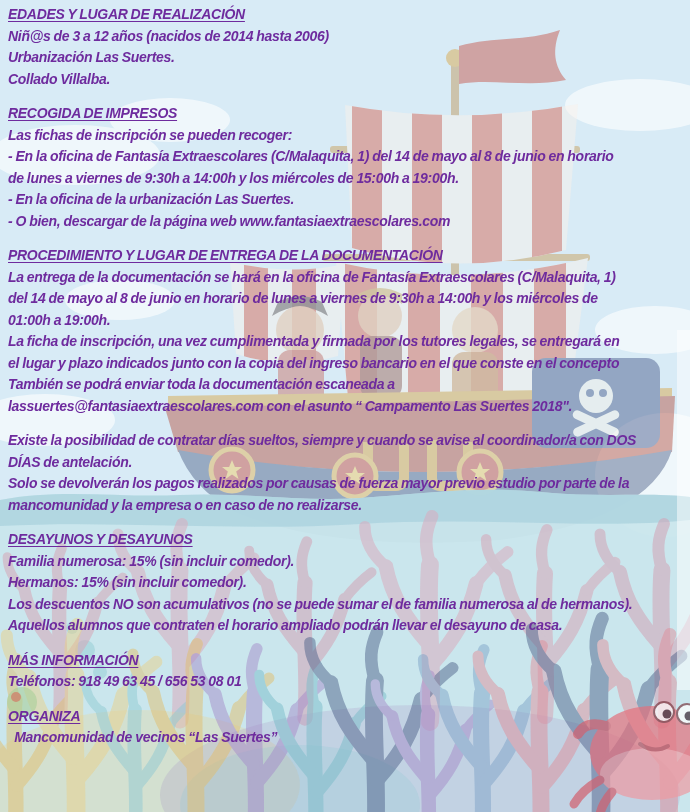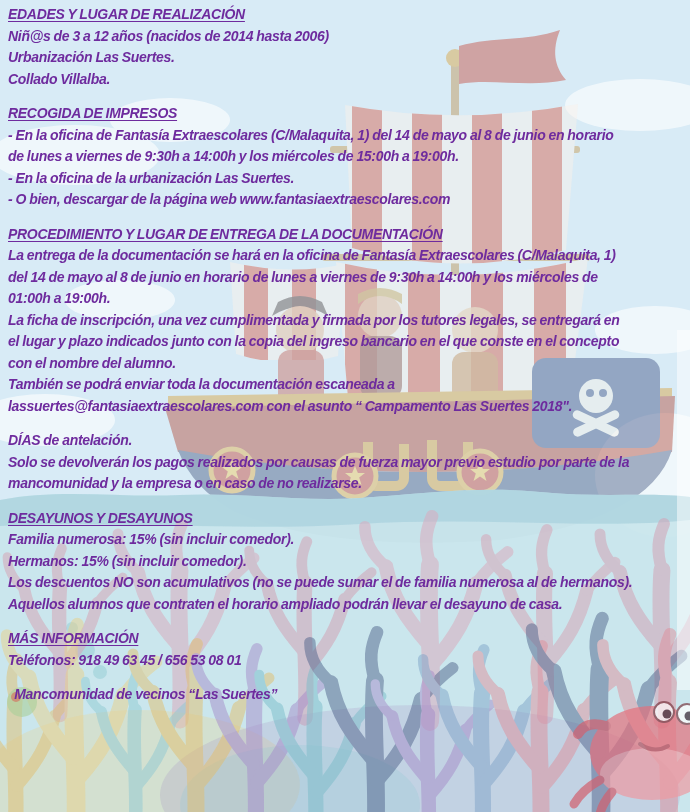--- a/index.html
+++ b/index.html
@@ -232,55 +232,57 @@
 
     <section>
       <h2 class="section-title">EDADES Y LUGAR DE REALIZACIÓN</h2>
       <div class="line">Niñ@s de 3 a 12 años (nacidos de 2014 hasta 2006)</div>
       <div class="line">Urbanización Las Suertes.</div>
       <div class="line">Collado Villalba.</div>
     </section>
 
     <section>
       <h2 class="section-title">RECOGIDA DE IMPRESOS</h2>
+      <div class="line">Las fichas de inscripción se pueden recoger:</div>
       <div class="line">- En la oficina de Fantasía Extraescolares (C/Malaquita, 1) del 14 de mayo al 8 de junio en horario</div>
       <div class="line">de lunes a viernes de 9:30h a 14:00h y los miércoles de 15:00h a 19:00h.</div>
       <div class="line">- En la oficina de la urbanización Las Suertes.</div>
       <div class="line">- O bien, descargar de la página web www.fantasiaextraescolares.com</div>
     </section>
 
     <section>
       <h2 class="section-title">PROCEDIMIENTO Y LUGAR DE ENTREGA DE LA DOCUMENTACIÓN</h2>
       <div class="line">La entrega de la documentación se hará en la oficina de Fantasía Extraescolares (C/Malaquita, 1)</div>
       <div class="line">del 14 de mayo al 8 de junio en horario de lunes a viernes de 9:30h a 14:00h y los miércoles de</div>
       <div class="line">01:00h a 19:00h.</div>
       <div class="line">La ficha de inscripción, una vez cumplimentada y firmada por los tutores legales, se entregará en</div>
       <div class="line">el lugar y plazo indicados junto con la copia del ingreso bancario en el que conste en el concepto</div>
-      <div class="line">con el nombre del alumno.</div>
       <div class="line">También se podrá enviar toda la documentación escaneada a</div>
       <div class="line">lassuertes@fantasiaextraescolares.com con el asunto “ Campamento Las Suertes 2018".</div>
     </section>
 
     <section>
+      <div class="line">Existe la posibilidad de contratar días sueltos, siempre y cuando se avise al coordinador/a con DOS</div>
       <div class="line">DÍAS de antelación.</div>
       <div class="line">Solo se devolverán los pagos realizados por causas de fuerza mayor previo estudio por parte de la</div>
       <div class="line">mancomunidad y la empresa o en caso de no realizarse.</div>
     </section>
 
     <section>
       <h2 class="section-title">DESAYUNOS Y DESAYUNOS</h2>
       <div class="line">Familia numerosa: 15% (sin incluir comedor).</div>
       <div class="line">Hermanos: 15% (sin incluir comedor).</div>
       <div class="line">Los descuentos NO son acumulativos (no se puede sumar el de familia numerosa al de hermanos).</div>
       <div class="line">Aquellos alumnos que contraten el horario ampliado podrán llevar el desayuno de casa.</div>
     </section>
 
     <section class="gap-lg">
       <h2 class="section-title">MÁS INFORMACIÓN</h2>
       <div class="line">Teléfonos: 918 49 63 45 / 656 53 08 01</div>
     </section>
 
     <section>
+      <h2 class="section-title">ORGANIZA</h2>
       <div class="line">&nbsp;&nbsp;Mancomunidad de vecinos “Las Suertes”</div>
     </section>
 
   </div>
 </div>
 
 </body></html>

